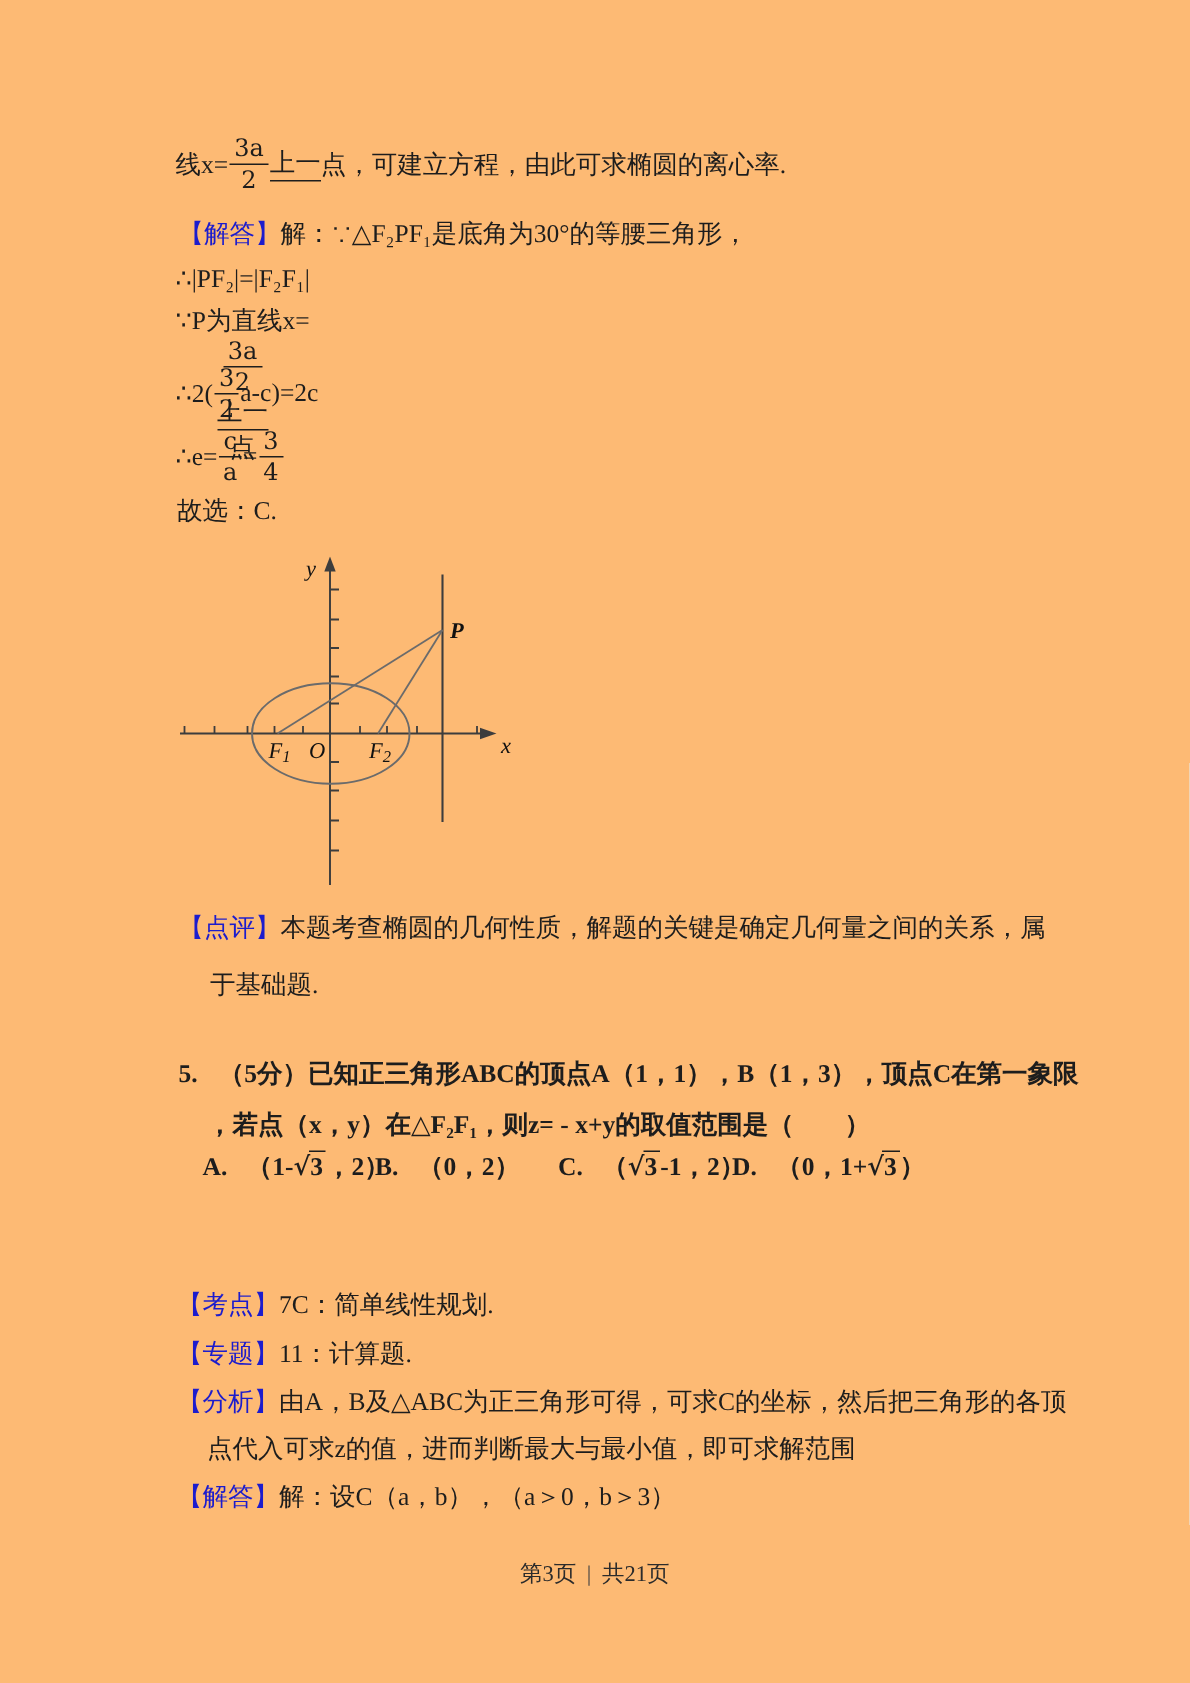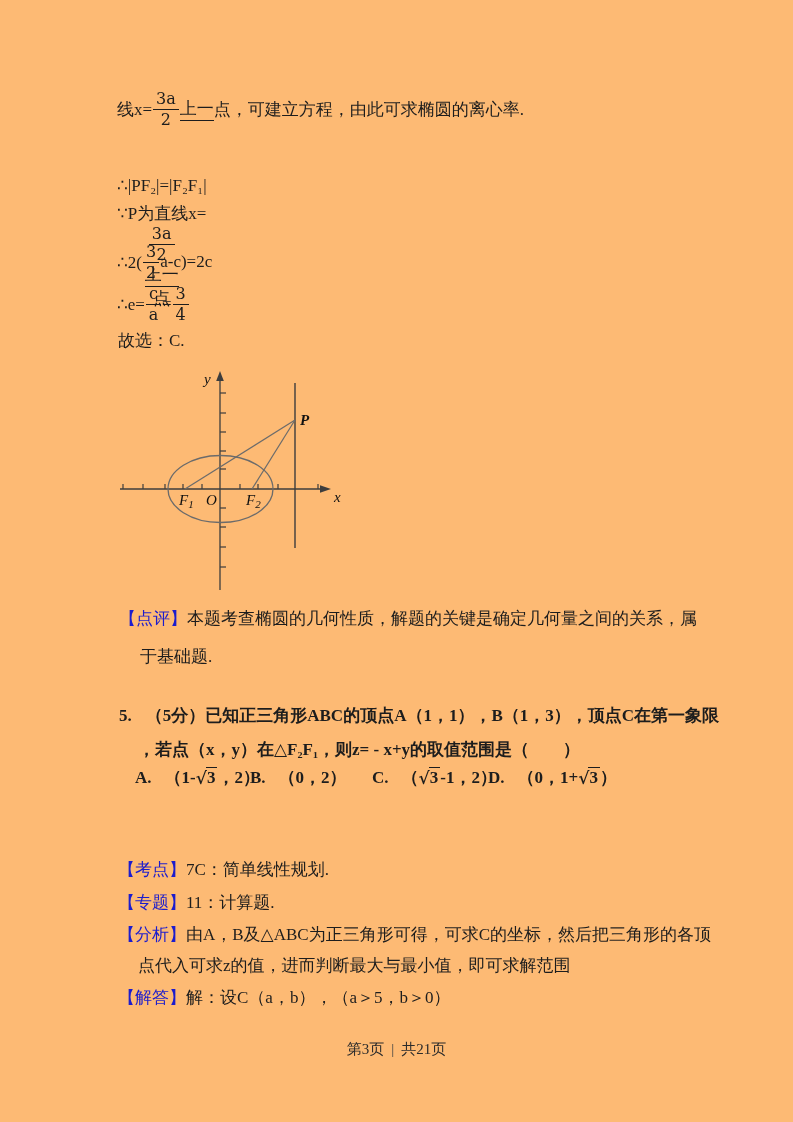--- a/index.html
+++ b/index.html
@@ -38,20 +38,23 @@
   <div class="abs mathline" style="top:90px;left:117px;">
       <span class="seg">线x=</span>
       <span class="frac">
         <span class="num">3a</span>
         <span class="den">2</span>
       </span>
       <span class="seg u">上一</span>
       <span class="seg">点，可建立方程，由此可求椭圆的离心率.</span>
     </div>
 
+  <div class="abs plain" style="top:145px;left:119px;">
+    <span class="label">【解答】</span><span>解：∵△F₂PF₁是底角为30°的等腰三角形，</span>
+  </div>
 
   <div class="abs plain" style="top:175px;left:117px;">∴|PF₂|=|F₂F₁|</div>
 
   <div class="abs mathline" style="top:202px;left:117px;flex-direction:column;">
       <span class="seg">∵P为直线x=</span>
       <span class="frac">
         <span class="num">3a</span>
         <span class="den">2</span>
       </span>
       <span class="seg u">上一</span>
@@ -186,20 +189,20 @@
     <span class="label">【考点】</span><span>7C：简单线性规划.</span>
   </div>
   <div class="abs plain" style="top:892px;left:118px;">
     <span class="label">【专题】</span><span>11：计算题.</span>
   </div>
   <div class="abs plain" style="top:955px;left:138px;">点代入可求z的值，进而判断最大与最小值，即可求解范围</div>
   <div class="abs plain" style="top:924px;left:118px;">
     <span class="label">【分析】</span><span>由A，B及△ABC为正三角形可得，可求C的坐标，然后把三角形的各顶</span>
   </div>
   <div class="abs plain" style="top:987px;left:118px;">
-    <span class="label">【解答】</span><span>解：设C（a，b），（a＞5，b＞0）</span>
+    <span class="label">【解答】</span><span>解：设C（a，b），（a＞0，b＞3）</span>
   </div>
 
   <div class="footer" style="top:1040px;">
     <span>第3页</span><span class="sep">|</span><span>共21页</span>
   </div>
 
 </div>
 
 </body></html>

